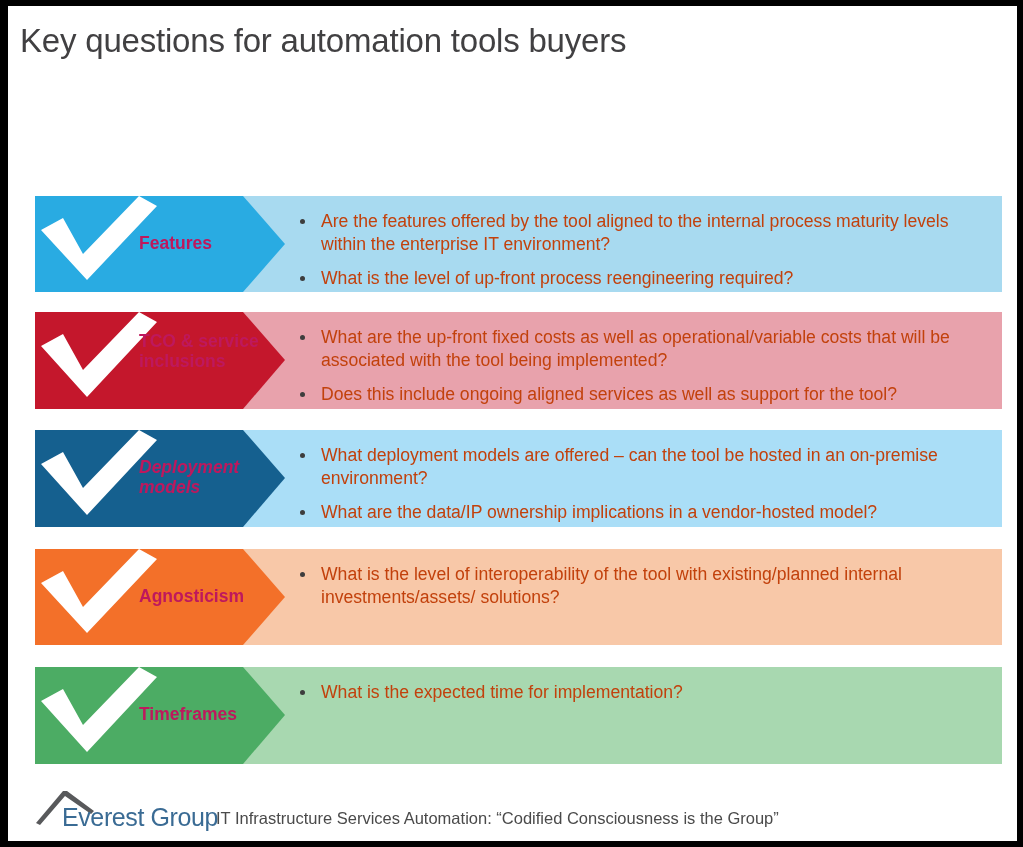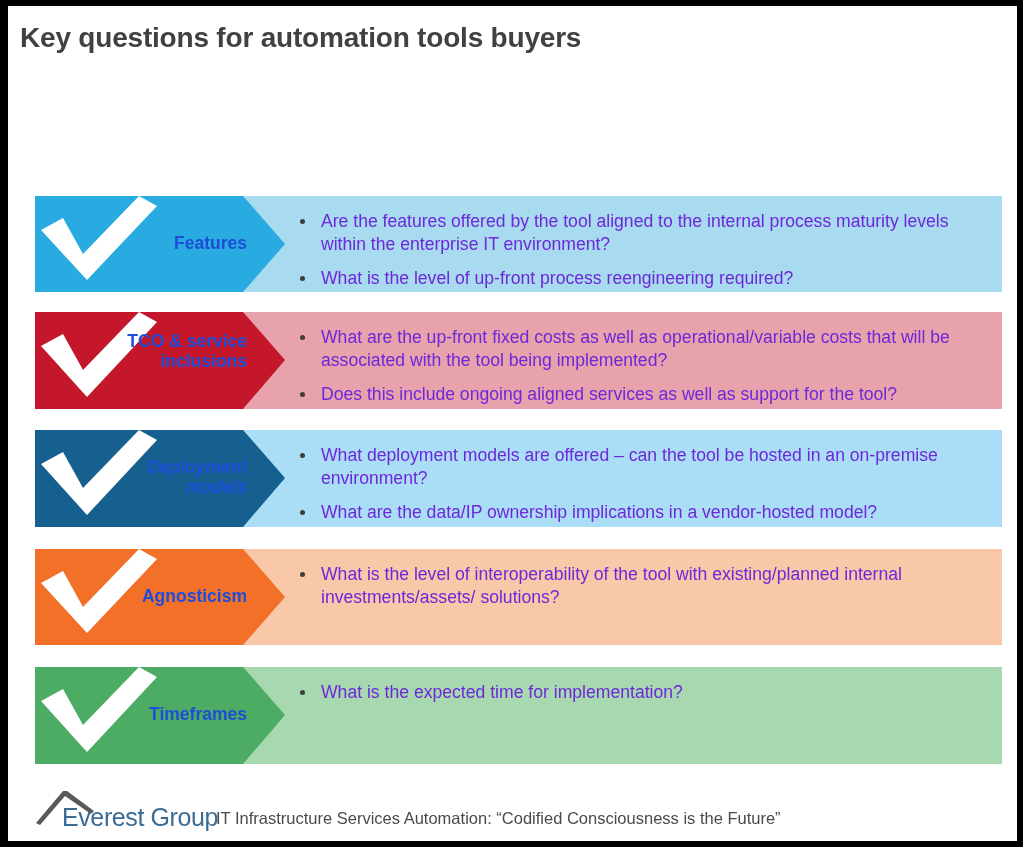--- a/index.html
+++ b/index.html
@@ -31,22 +31,22 @@
     height: 835px;
     background: #ffffff;
     overflow: hidden;
   }
 
   
   #page-title {
     position: absolute;
     left: 12px;
     top: 16px;
-    font-size: 28px;
-    font-weight: bold;
+    font-size: 33px;
+    font-weight: normal;
     color: #414042;
     letter-spacing: -0.2px;
     white-space: nowrap;
   }
 
   
   #banner-group {
     position: absolute;
     left: 59px;
     top: 98px;
@@ -94,40 +94,40 @@
   }
   .row-chevron {
     position: absolute;
     left: 0;
     top: 0;
     width: 250px;
     height: 100%;
   }
   .row-label {
     position: absolute;
-    left: 80px;
+    left: 104px;
     width: 132px;
     font-size: 17.5px;
     font-weight: bold;
-    color: #1d4ed8;
+    color: #be185d;
     line-height: 1.12;
-    text-align: right;
+    text-align: left;
     z-index: 4;
   }
   .row-bullets {
     position: absolute;
     left: 258px;
     right: 14px;
     z-index: 3;
   }
   .bullet {
     position: relative;
     padding-left: 28px;
     font-size: 17.6px;
-    color: #6d28d9;
+    color: #c2410c;
     line-height: 1.30;
     margin-bottom: 11px;
   }
   .bullet:last-child { margin-bottom: 0; }
   .bullet::before {
     content: "";
     position: absolute;
     left: 7px;
     top: 9px;
     width: 5px;
@@ -239,17 +239,17 @@
       <div class="row-bullets" style="top:14px;">
         <div class="bullet">What is the expected time for implementation?</div>
       </div>
     </div>
 
     <div id="footer">
       <svg id="logo-mark" viewBox="0 0 58 36">
         <polygon points="0,34 27,2 31,2 58,22 55,25 29,7 4,36" fill="#58595b"></polygon>
       </svg>
       <div id="logo-text">Everest Group</div>
-      <div id="footer-caption">IT Infrastructure Services Automation: “Codified Consciousness is the Future”</div>
+      <div id="footer-caption">IT Infrastructure Services Automation: “Codified Consciousness is the Group”</div>
     </div>
 
   </div>
 </div>
 
 </body></html>

